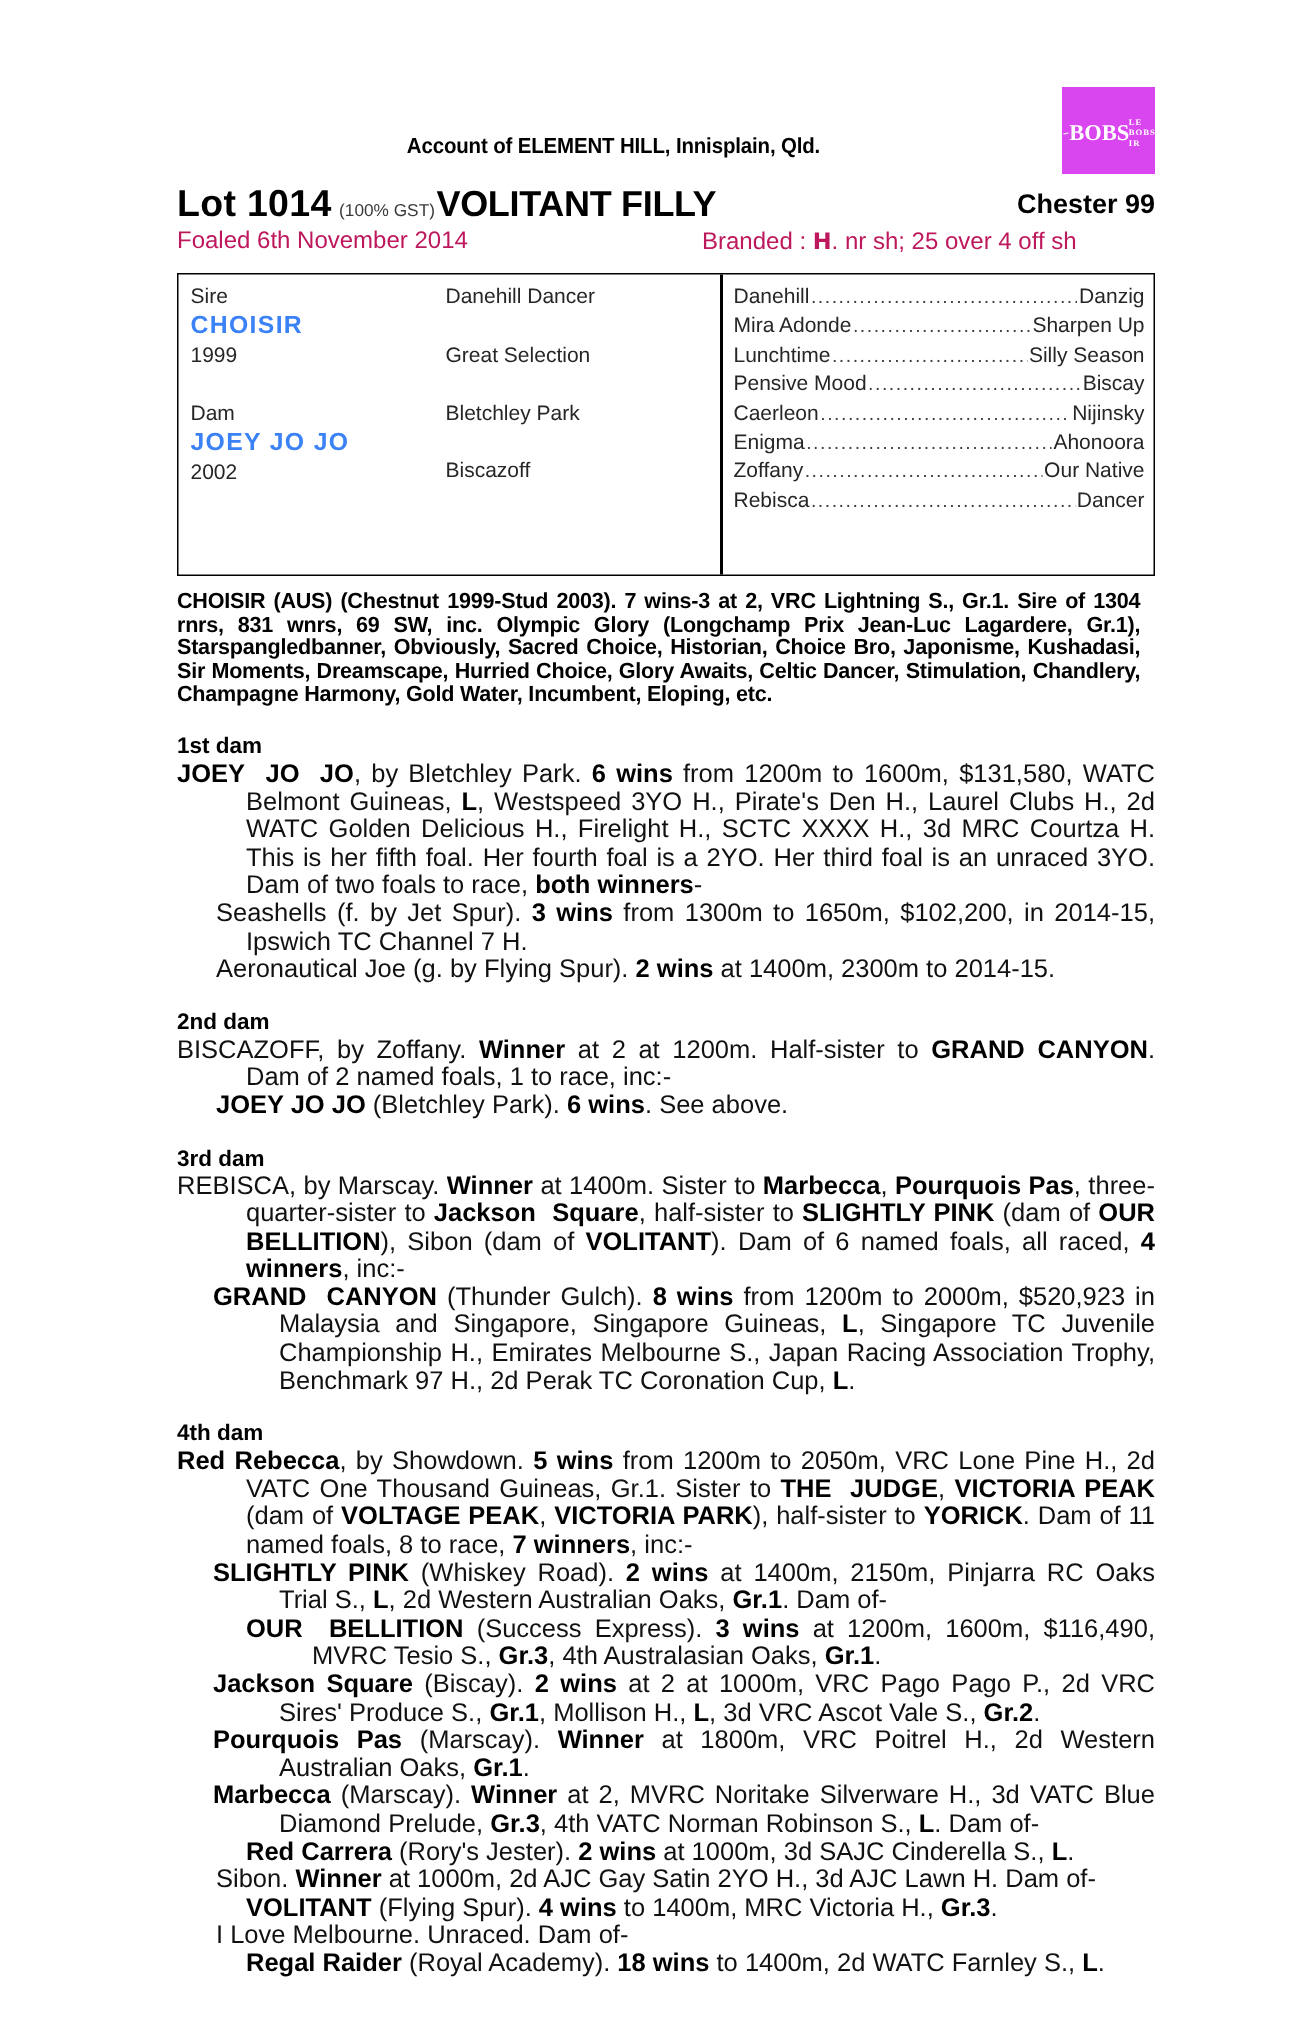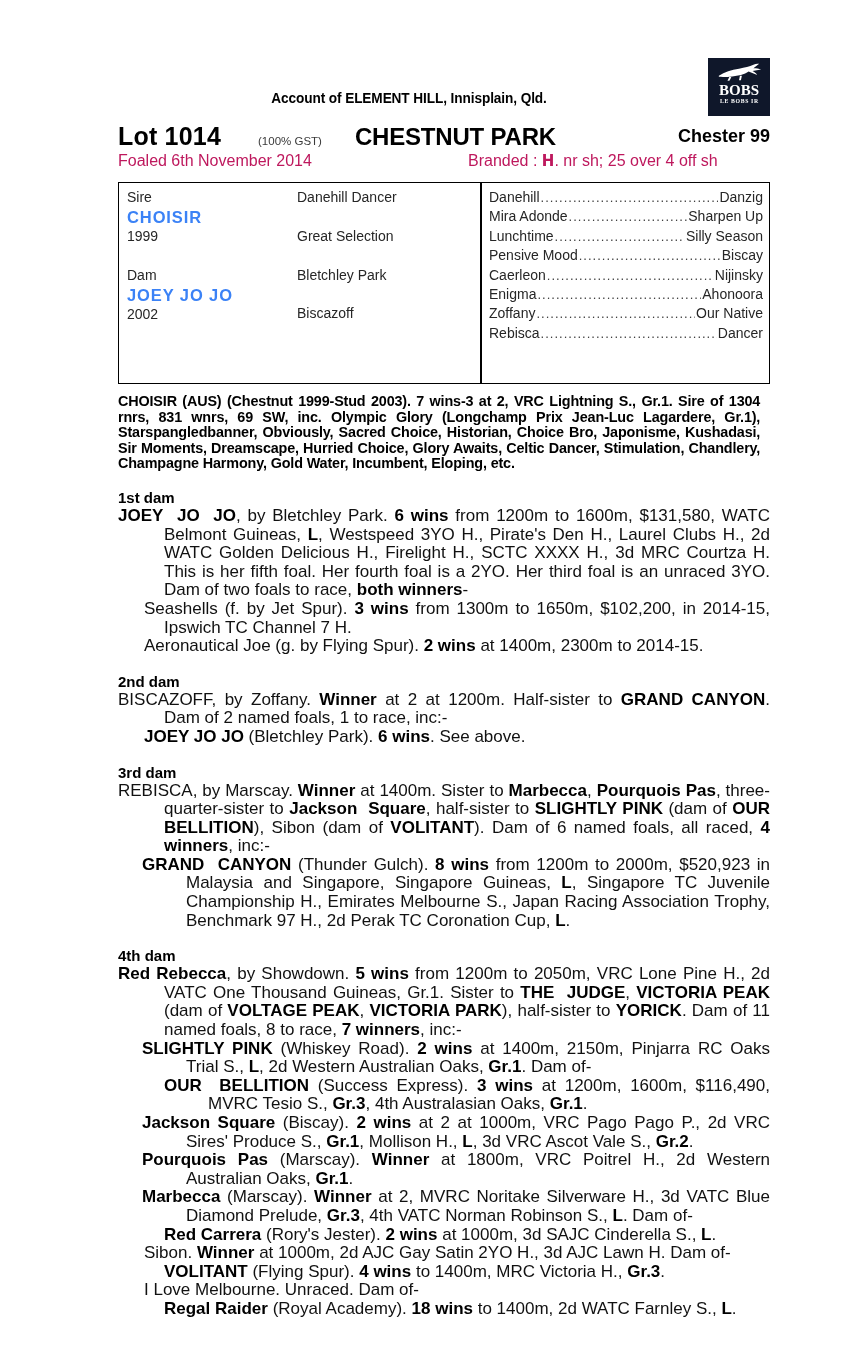--- a/index.html
+++ b/index.html
@@ -31,29 +31,28 @@
   .masthead {
     position: relative;
     height: 62px;
   }
   .bobs-logo {
     position: absolute;
     right: 0px;
     top: 0px;
     width: 62px;
     height: 58px;
-    background: #0f172a;
+    background: #d946ef;
     color: #ffffff;
     display: flex;
-    flex-direction: column;
+    flex-direction: row;
     align-items: center;
     justify-content: flex-start;
     padding-top: 4px;
     box-sizing: border-box;
-    text-align: center;
   }
   .bobs-horse {
     width: 48px;
     height: 20px;
     display: block;
   }
   .bobs-word {
     font-family: "Liberation Serif", serif;
     font-weight: bold;
     font-size: 15px;
@@ -88,21 +87,20 @@
     height: 30px;
     margin-top: 2px;
   }
   .lot-left {
     position: absolute;
     left: 0;
     top: 0;
     display: flex;
     align-items: baseline;
     white-space: nowrap;
-    gap: 32px;
   }
   .lot-no {
     font-weight: bold;
     font-size: 25px;
     letter-spacing: 0.2px;
   }
   .gst {
     font-size: 11.5px;
     font-weight: normal;
     margin-left: 5px;
@@ -263,21 +261,21 @@
         <div class="bobs-word">BOBS</div>
         <div class="bobs-sub">LE BOBS IR</div>
       </div>
       <div class="account-line">Account of ELEMENT HILL, Innisplain, Qld.</div>
     </div>
 
     <div class="titlerow">
       <div class="lot-left">
         <span class="lot-no">Lot 1014</span>
         <span class="gst">(100% GST)</span>
-        <span class="colour-sex">CHESTNUT PARK</span>
+        <span class="colour-sex">VOLITANT FILLY</span>
       </div>
       <div class="chester">Chester 99</div>
     </div>
 
     <div class="inforow">
       <div class="foaled">Foaled 6th November 2014</div>
       <div class="branded">
         <span>Branded : </span><span class="brand-glyph">H</span><span>. nr sh; 25 over 4 off sh</span>
       </div>
     </div>

